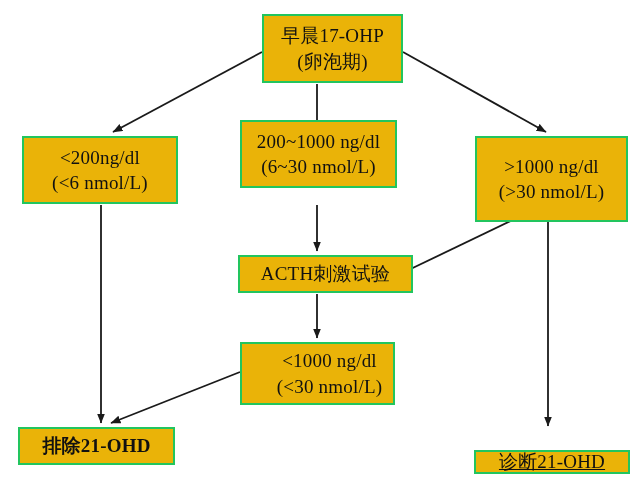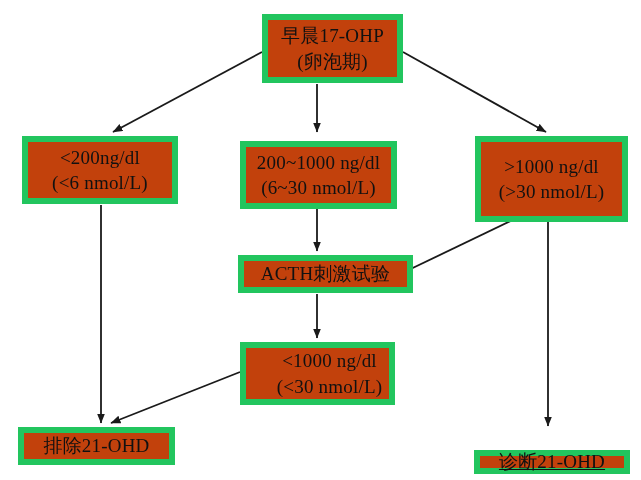--- a/index.html
+++ b/index.html
@@ -20,39 +20,39 @@
     position: absolute;
     left: 0;
     top: 0;
     width: 641px;
     height: 480px;
     pointer-events: none;
   }
   .node {
     position: absolute;
     box-sizing: border-box;
-    border: 6px solid #22c55e;
-    background: #c2410c;
+    border: 2px solid #22c55e;
+    background: #eab308;
     display: flex;
     flex-direction: column;
     justify-content: center;
     text-align: center;
     line-height: 1.32;
     font-size: 19px;
     letter-spacing: 0.2px;
   }
   .node .ln { white-space: nowrap; }
 
   .node-top      { left: 262px; top: 14px;  width: 141px; height: 69px; }
   .node-left     { left: 22px;  top: 136px; width: 156px; height: 68px; }
-  .node-mid      { left: 240px; top: 141px; width: 157px; height: 68px; }
+  .node-mid      { left: 240px; top: 120px; width: 157px; height: 68px; }
   .node-right    { left: 475px; top: 136px; width: 153px; height: 86px; }
   .node-acth     { left: 238px; top: 255px; width: 175px; height: 38px; }
   .node-postacth { left: 240px; top: 342px; width: 155px; height: 63px; padding-left: 24px; }
-  .node-exclude  { left: 18px;  top: 427px; width: 157px; height: 38px; }
+  .node-exclude  { left: 18px;  top: 427px; width: 157px; height: 38px; font-weight: bold; }
   .node-diagnose { left: 474px; top: 450px; width: 156px; height: 24px; text-decoration: underline; }
 </style>
 </head>
 <body>
 
 <div class="canvas">
 
   <svg class="edges-layer" width="641" height="480" viewBox="0 0 641 480" xmlns="http://www.w3.org/2000/svg">
     <defs>
       <marker id="arrowhead" markerWidth="11" markerHeight="9" refX="9.5" refY="4" orient="auto" markerUnits="userSpaceOnUse">

